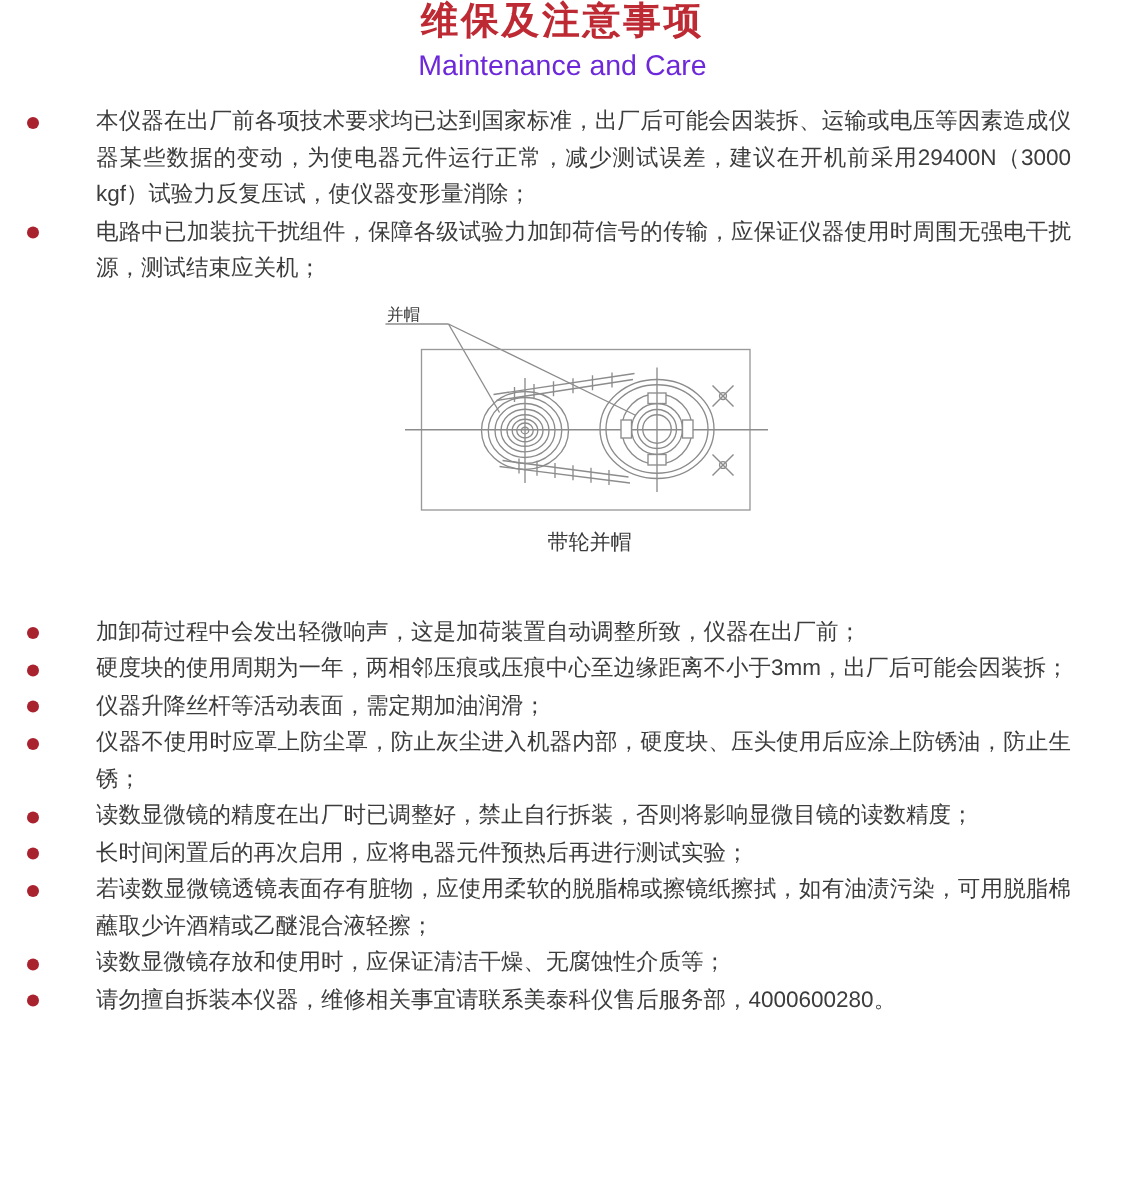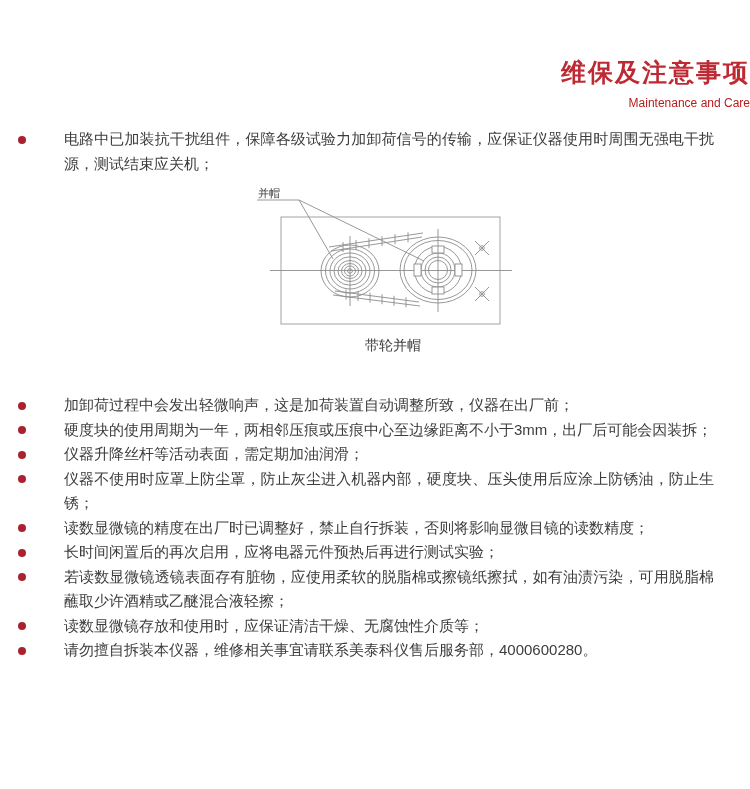--- a/index.html
+++ b/index.html
@@ -2,27 +2,27 @@
 <html><head>
 <meta charset="utf-8">
 <style>
   html,body{margin:0;padding:0;background:#ffffff;}
   body{
     width:750px;height:789px;
     font-family:"Liberation Sans","DejaVu Sans",sans-serif;
     color:#3c3c3c;
     overflow:hidden;
   }
-  .header{padding-top:24px;text-align:right;margin-top:34px;}
+  .header{padding-top:0;text-align:center;}
   .page-title{
     font-size:25px;line-height:28px;font-weight:900;
     color:#be2a33;letter-spacing:2px;margin:0;
   }
   .page-subtitle{
-    font-size:12px;line-height:20px;color:#b91c1c;
+    font-size:19px;line-height:20px;color:#6d28d9;
     margin-top:7px;font-weight:400;
   }
   ul.notes{
     list-style:none;
     margin:14px 36px 0 64px;
     padding:0;
     font-size:15px;
     line-height:24.5px;
     text-align:justify;
   }
@@ -39,20 +39,21 @@
 </style>
 </head>
 <body>
 
 <div class="header">
   <h1 class="page-title">维保及注意事项</h1>
   <div class="page-subtitle">Maintenance and Care</div>
 </div>
 
 <ul class="notes notes-top">
+  <li class="note"><span class="dot"></span><span>本仪器在出厂前各项技术要求均已达到国家标准，出厂后可能会因装拆、运输或电压等因素造成仪器某些数据的变动，为使电器元件运行正常，减少测试误差，建议在开机前采用29400N（3000 kgf）试验力反复压试，使仪器变形量消除；</span></li>
   <li class="note"><span class="dot"></span><span>电路中已加装抗干扰组件，保障各级试验力加卸荷信号的传输，应保证仪器使用时周围无强电干扰源，测试结束应关机；</span></li>
 </ul>
 
 <div class="diagram-wrap">
   <svg width="270" height="172" viewBox="0 0 270 172">
     <g stroke="#8c8c8c" stroke-width="0.9" fill="none">
 
       <text x="13" y="13" font-size="11" fill="#3c3c3c" stroke="none">并帽</text>
       <line x1="12" y1="16" x2="54" y2="16"></line>
       <line x1="54" y1="16" x2="88" y2="75"></line>

